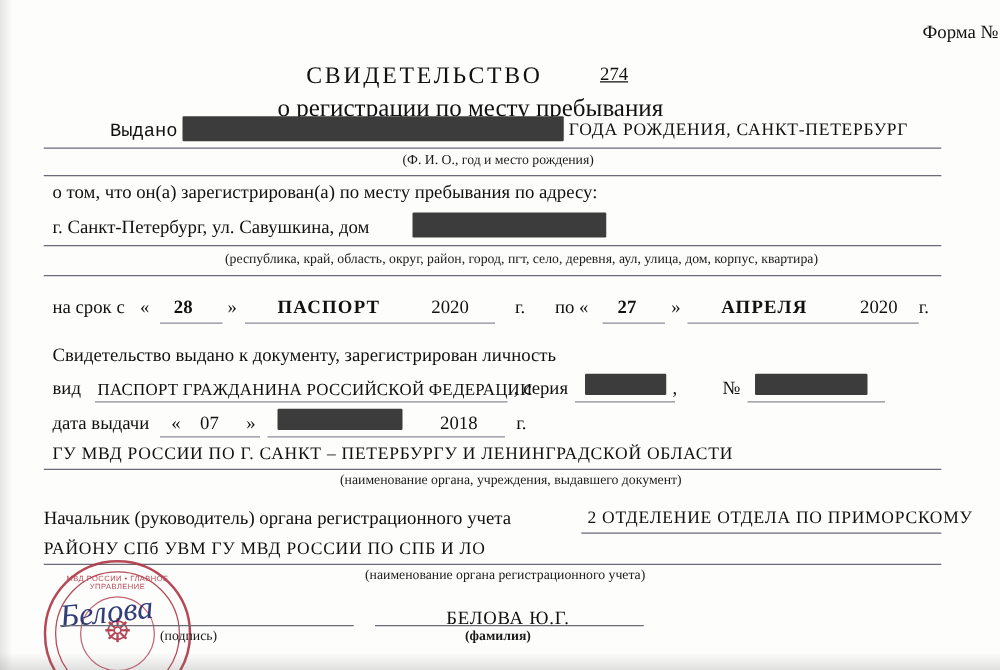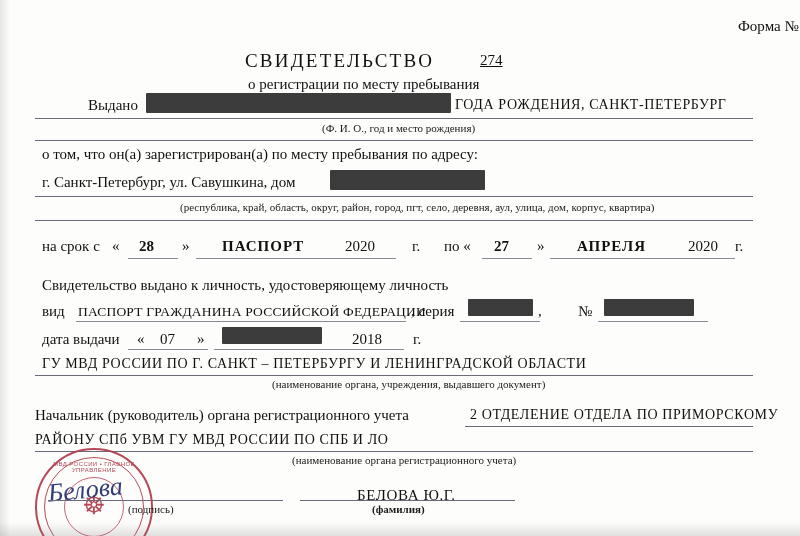--- a/index.html
+++ b/index.html
@@ -51,22 +51,21 @@
     position: absolute;
     left: 480px;
     top: 52px;
     font-size: 15px;
     text-decoration: underline;
   }
   .subtitle {
     position: absolute;
     left: 222px;
     top: 76px;
-    font-size: 15px;
-    margin-left: 26px;
+    font-size: 20px;
   }
 
   .lbl {
     position: absolute;
     font-size: 15px;
     white-space: nowrap;
   }
   .lbl.sm {
     font-size: 11px;
     color: #1a1a1a;
@@ -161,21 +160,21 @@
 <body>
 
 <div class="page">
 
   <div class="form-no">Форма № 3</div>
 
   <div class="title">СВИДЕТЕЛЬСТВО</div>
   <div class="title-num">274</div>
   <div class="subtitle">о регистрации по месту пребывания</div>
 
-  <div class="lbl" style="left:88px; top:97px;">Выдано</div>
+  <div class="lbl" style="left:88px; top:97px;font-family:Liberation Mono, monospace;">Выдано</div>
   <div class="redact" style="left:146px; top:93px; width:305px; height:20px;"></div>
   <div class="lbl spaced" style="left:455px; top:97px; font-size:14px;">ГОДА РОЖДЕНИЯ, САНКТ-ПЕТЕРБУРГ</div>
   <div class="rule" style="left:35px; top:118px; width:718px;"></div>
   <div class="lbl sm" style="left:322px; top:122px;">(Ф. И. О., год и место рождения)</div>
   <div class="rule" style="left:35px; top:140px; width:718px;"></div>
 
   <div class="lbl" style="left:42px; top:146px;">о том, что он(а) зарегистрирован(а) по месту пребывания по адресу:</div>
 
   <div class="lbl" style="left:42px; top:174px;">г. Санкт-Петербург, ул. Савушкина, дом</div>
   <div class="redact" style="left:330px; top:170px; width:155px; height:20px;"></div>
@@ -195,21 +194,21 @@
   <div class="lbl" style="left:537px; top:238px;">»</div>
   <div class="lbl" style="left:577px; top:238px; font-weight:bold; letter-spacing:1px;">АПРЕЛЯ</div>
   <div class="lbl" style="left:688px; top:238px;">2020</div>
   <div class="lbl" style="left:735px; top:238px;">г.</div>
 
   <div class="rule thin" style="left:128px; top:258px; width:50px;"></div>
   <div class="rule thin" style="left:196px; top:258px; width:200px;"></div>
   <div class="rule thin" style="left:482px; top:258px; width:50px;"></div>
   <div class="rule thin" style="left:550px; top:258px; width:185px;"></div>
 
-  <div class="lbl" style="left:42px; top:277px;">Свидетельство выдано к личность, удостоверяющему личность</div>
+  <div class="lbl" style="left:42px; top:277px;">Свидетельство выдано к документу, зарегистрирован личность</div>
 
   <div class="lbl" style="left:42px; top:303px;">вид</div>
   <div class="lbl" style="left:78px; top:304px; font-size:13.5px; letter-spacing:0.2px;">ПАСПОРТ ГРАЖДАНИНА РОССИЙСКОЙ ФЕДЕРАЦИИ</div>
   <div class="lbl" style="left:411px; top:303px;">, серия</div>
   <div class="redact" style="left:468px; top:299px; width:65px; height:17px;"></div>
   <div class="lbl" style="left:538px; top:303px;">,</div>
   <div class="lbl" style="left:578px; top:303px;">№</div>
   <div class="redact" style="left:604px; top:299px; width:90px; height:17px;"></div>
   <div class="rule thin" style="left:76px; top:321px; width:330px;"></div>
   <div class="rule thin" style="left:460px; top:321px; width:80px;"></div>

